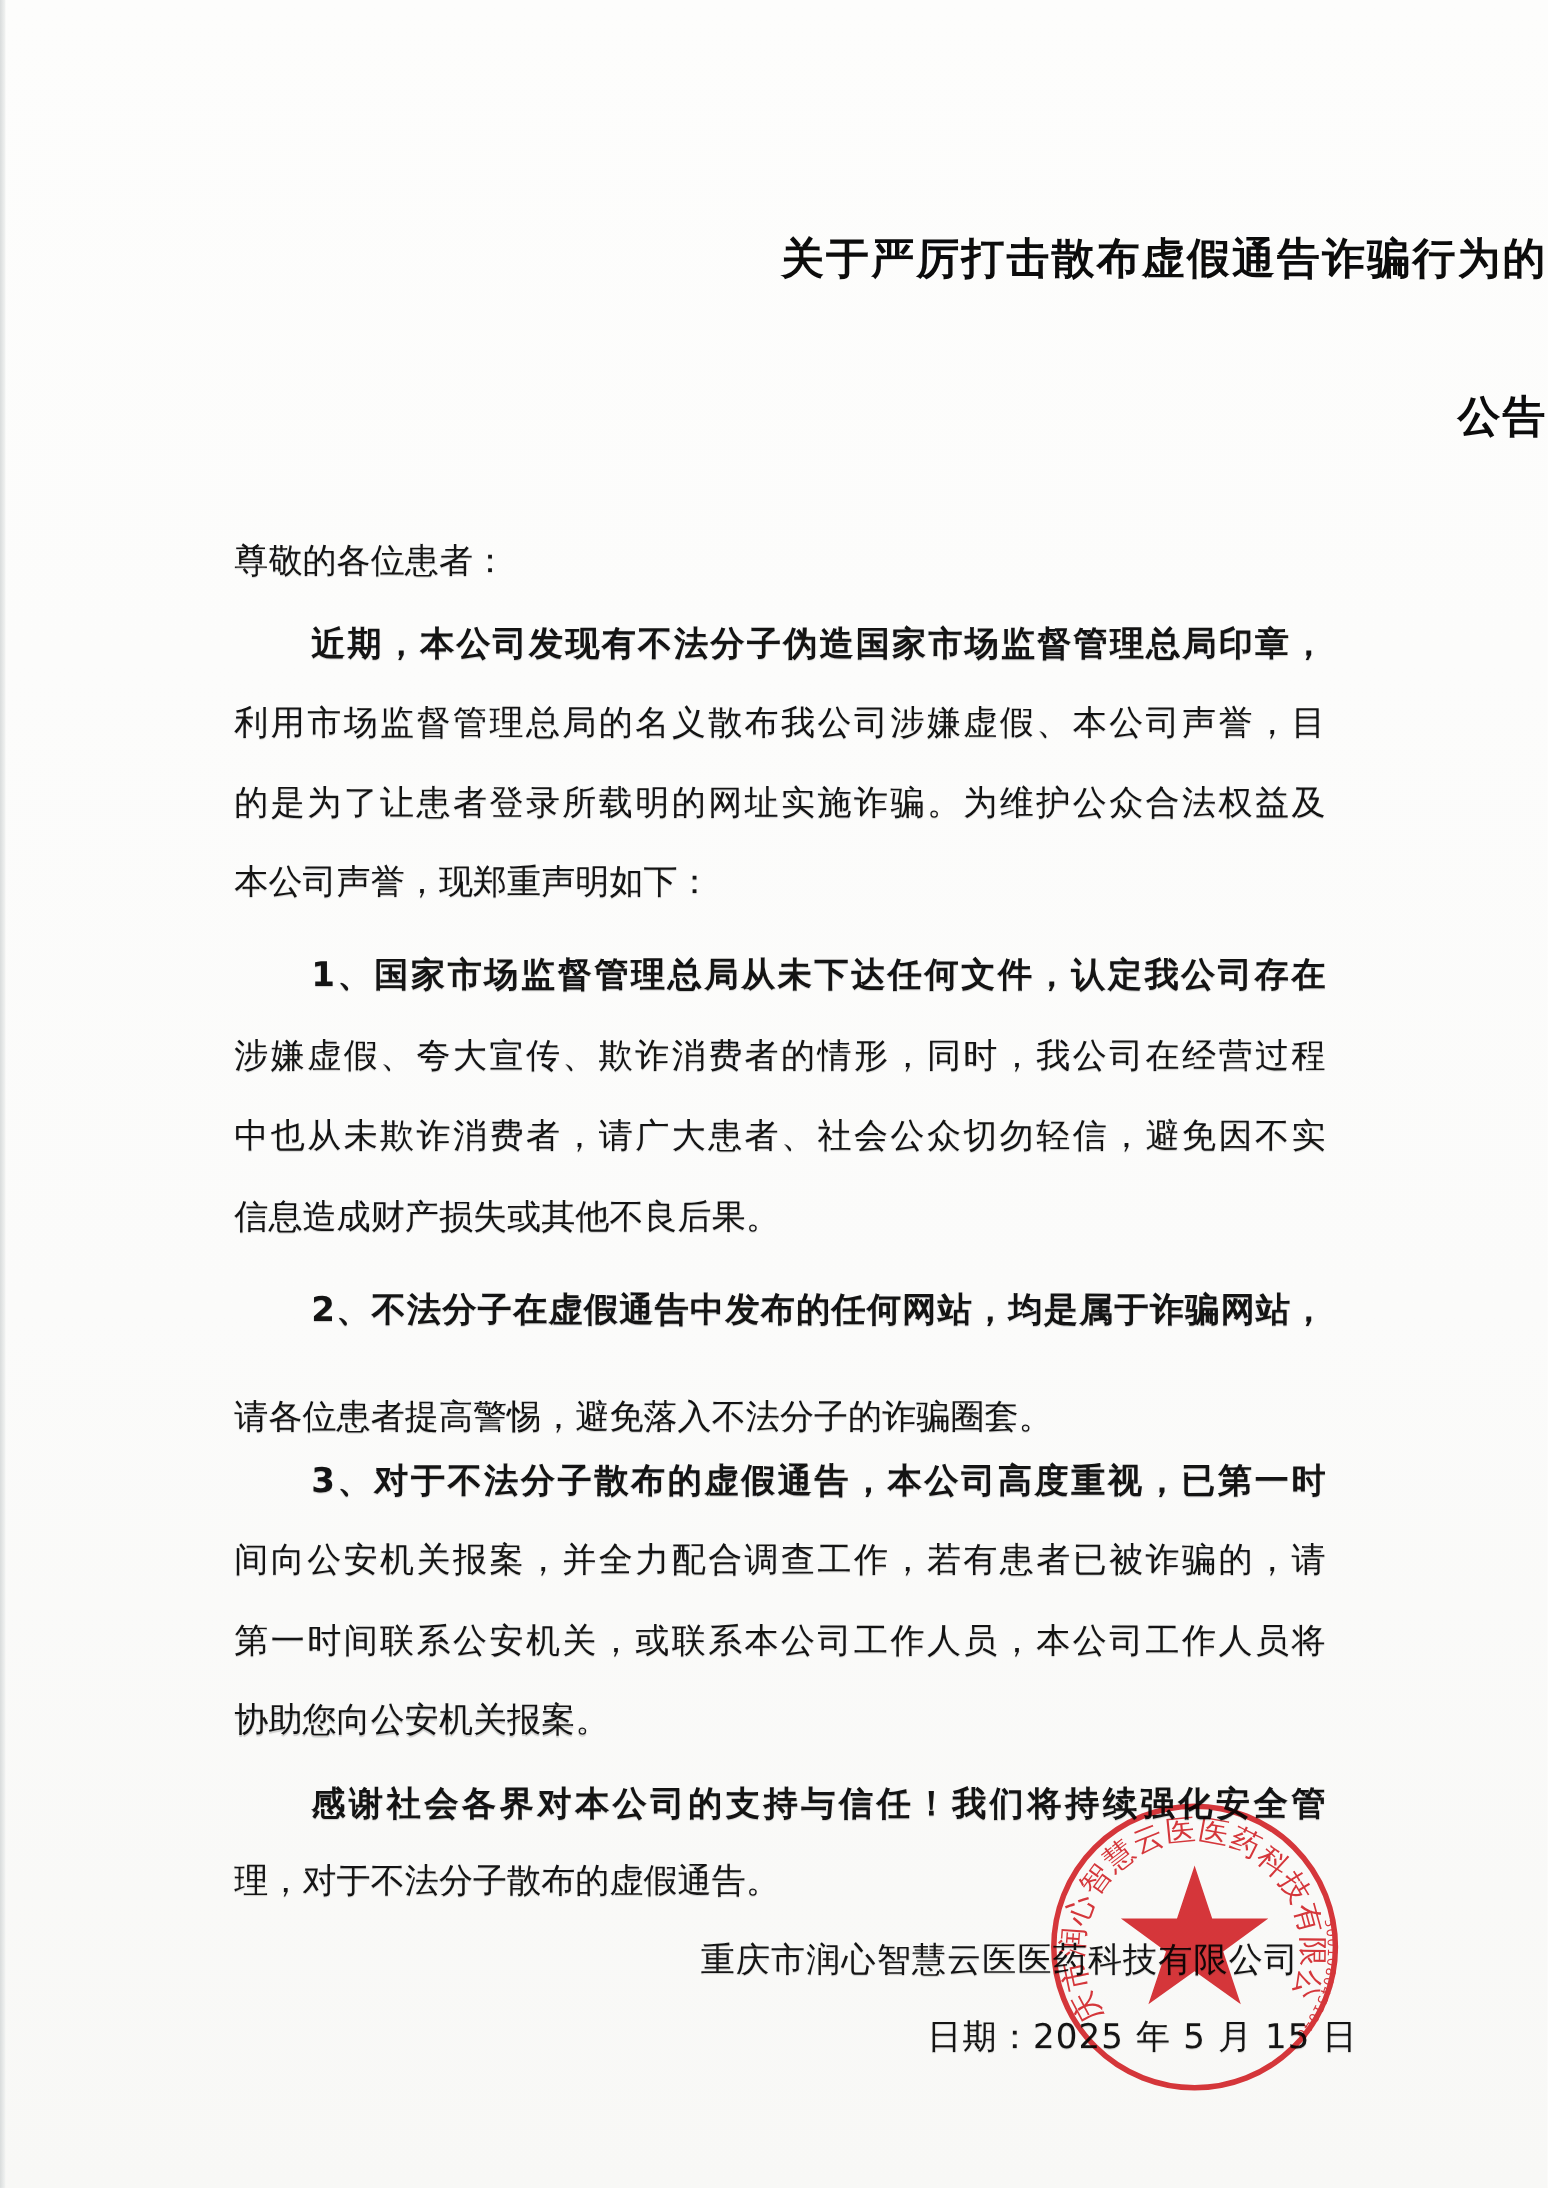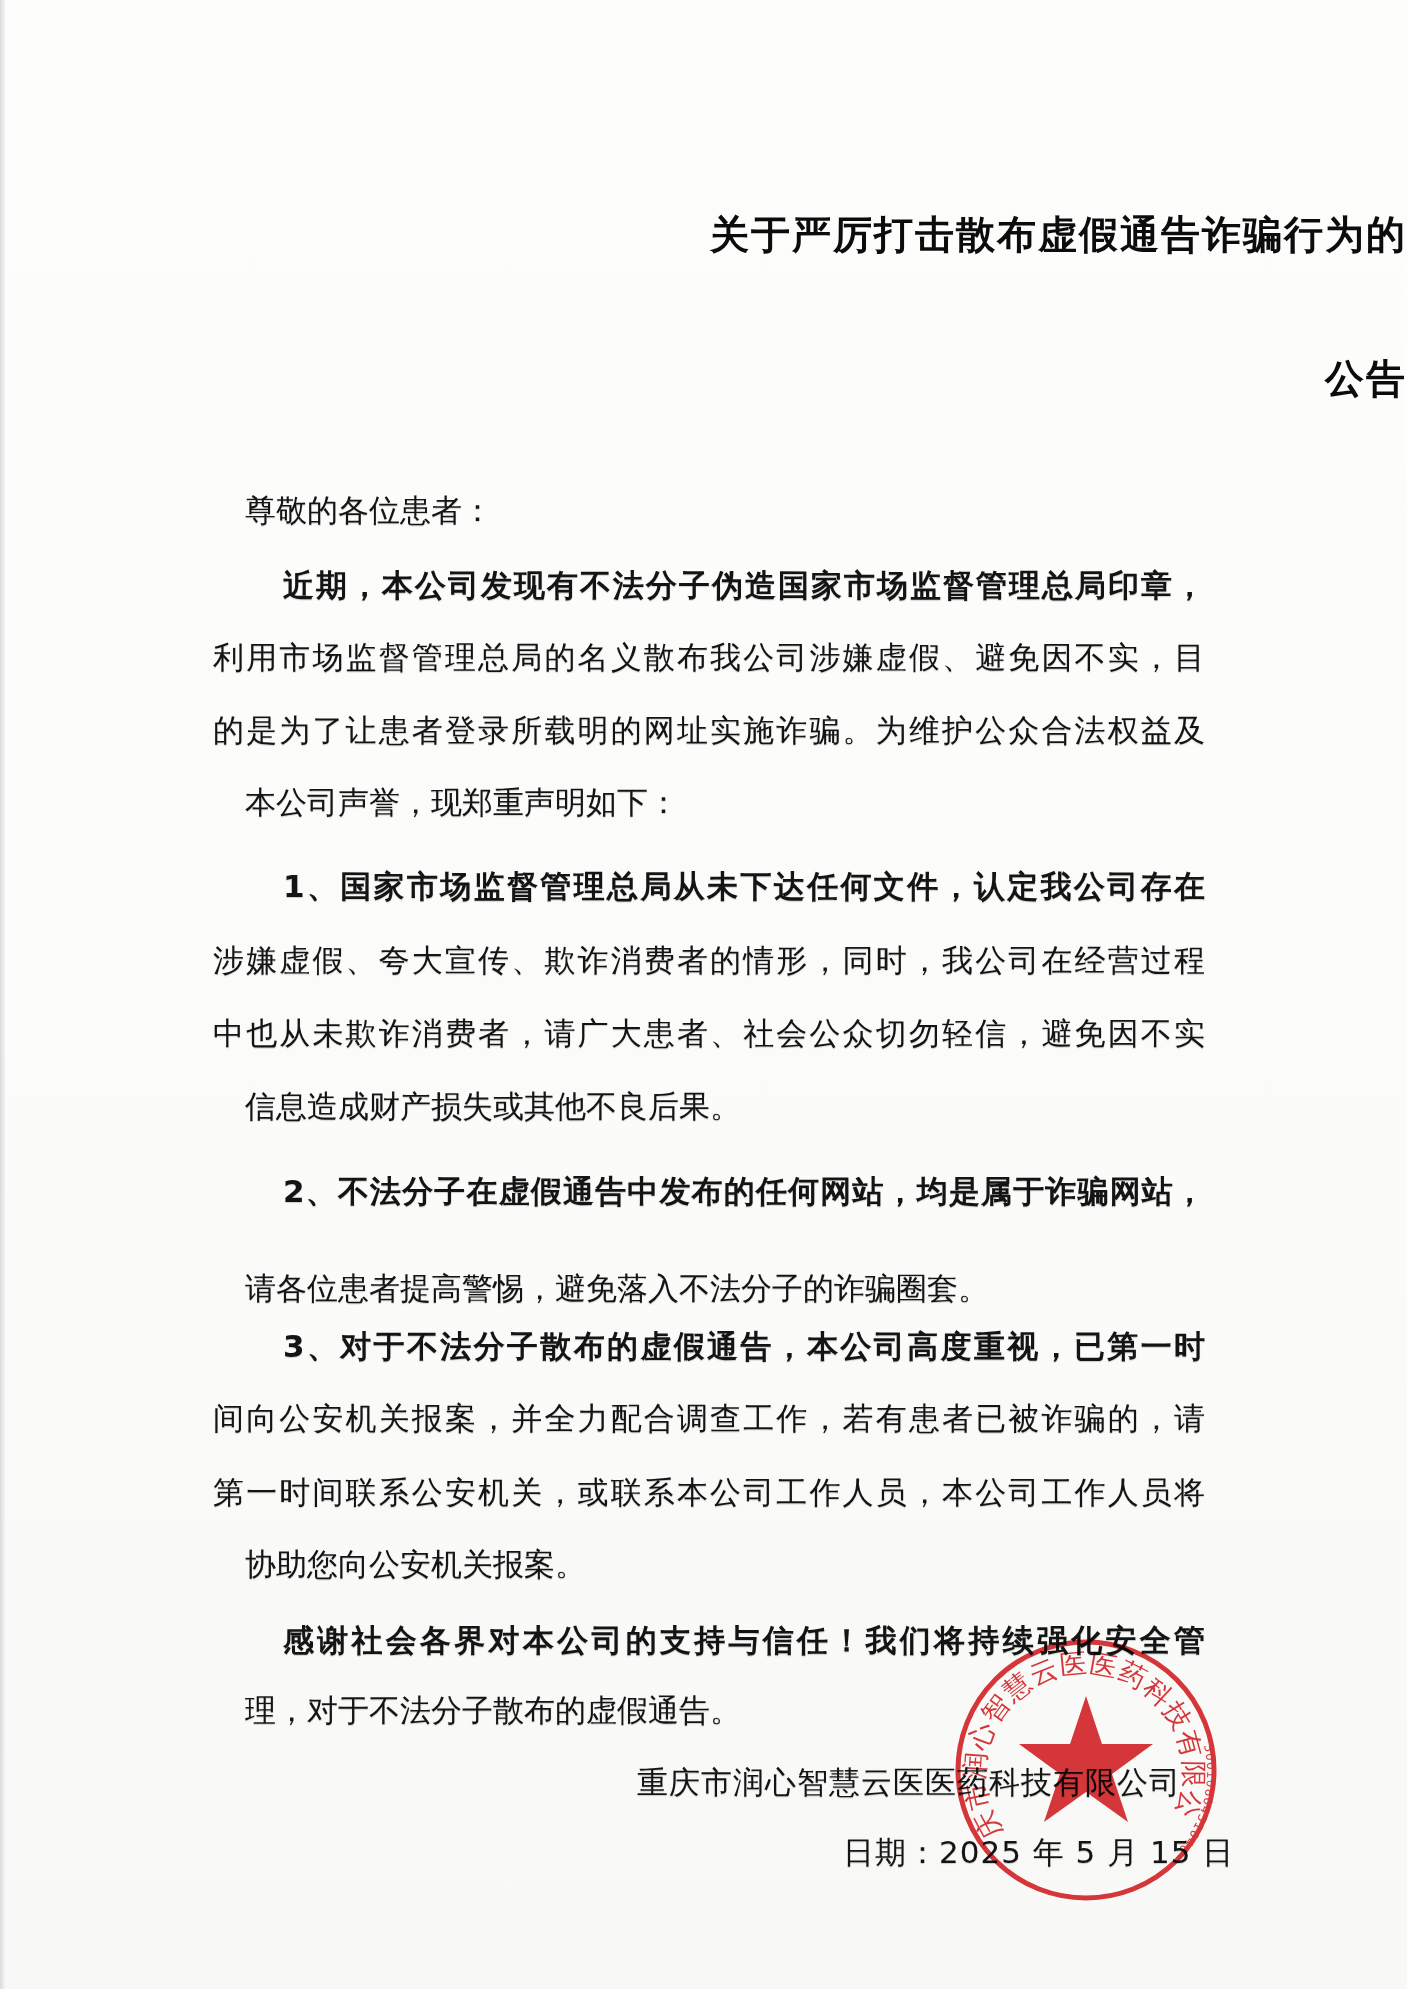--- a/index.html
+++ b/index.html
@@ -13,41 +13,41 @@
   .left-edge { position: absolute; left: 0; top: 0; width: 5px; height: 100%; background: linear-gradient(90deg, #d9dcdc, #f3f4f3); }
   .title {
     position: absolute; left: 0; width: 1407px; text-align: right;
     font-weight: bold; font-size: 39px; letter-spacing: 2px; color: #0c0c0c;
   }
   .line {
     position: absolute; left: 213px; width: 992px; font-size: 31px; line-height: 40px;
     white-space: nowrap; text-align: justify; text-align-last: justify; color: #141414;
     text-shadow: 0 1px 1px rgba(0,0,0,0.18);
   }
-  .line.last { text-align-last: left; margin-left: 32px; }
+  .line.last { text-align-last: left; }
   .line.indent { left: 283px; width: 922px; font-weight: bold; }
   .sig {
     position: absolute; font-size: 31px; line-height: 40px; white-space: nowrap; color: #141414;
     text-shadow: 0 1px 1px rgba(0,0,0,0.18); z-index: 1;
   }
   .stamp { position: absolute; left: 948px; top: 1632px; width: 276px; height: 276px; z-index: 2; mix-blend-mode: multiply; opacity: 0.92; }
 </style>
 </head>
 <body>
 
 <div class="page"></div>
 <div class="left-edge"></div>
 
 <div class="title" style="top:208px">关于严厉打击散布虚假通告诈骗行为的</div>
 <div class="title" style="top:352px">公告</div>
 
 <div class="line last" style="top:490px; left:213px;">尊敬的各位患者：</div>
 
 <div class="line indent" style="top:565px">近期，本公司发现有不法分子伪造国家市场监督管理总局印章，</div>
-<div class="line" style="top:637px">利用市场监督管理总局的名义散布我公司涉嫌虚假、避免因不实，目</div>
+<div class="line" style="top:637px">利用市场监督管理总局的名义散布我公司涉嫌虚假、本公司声誉，目</div>
 <div class="line" style="top:710px">的是为了让患者登录所载明的网址实施诈骗。为维护公众合法权益及</div>
 <div class="line last" style="top:782px">本公司声誉，现郑重声明如下：</div>
 
 <div class="line indent" style="top:866px">1、国家市场监督管理总局从未下达任何文件，认定我公司存在</div>
 <div class="line" style="top:940px">涉嫌虚假、夸大宣传、欺诈消费者的情形，同时，我公司在经营过程</div>
 <div class="line" style="top:1013px">中也从未欺诈消费者，请广大患者、社会公众切勿轻信，避免因不实</div>
 <div class="line last" style="top:1086px">信息造成财产损失或其他不良后果。</div>
 
 <div class="line indent" style="top:1171px">2、不法分子在虚假通告中发布的任何网站，均是属于诈骗网站，</div>
 <div class="line last" style="top:1268px">请各位患者提高警惕，避免落入不法分子的诈骗圈套。</div>

